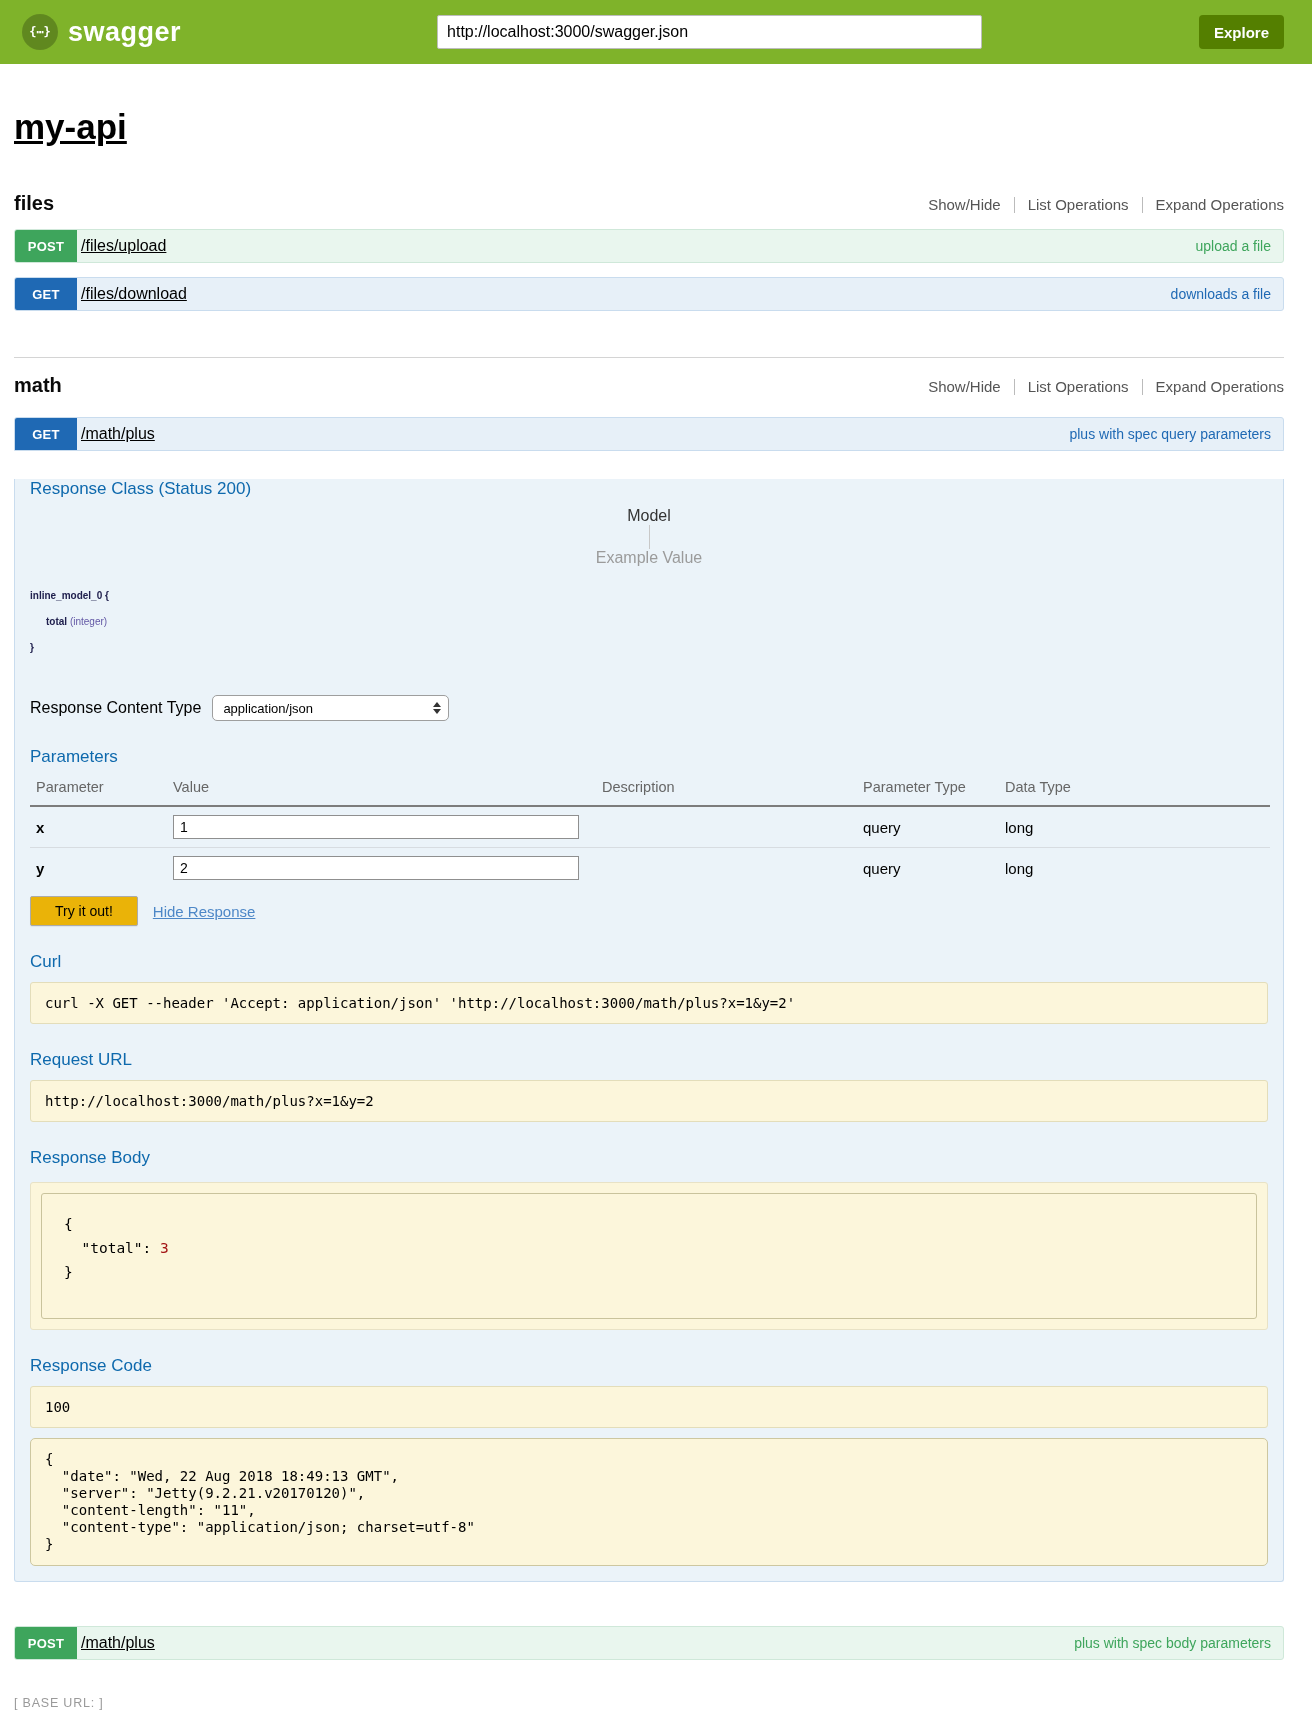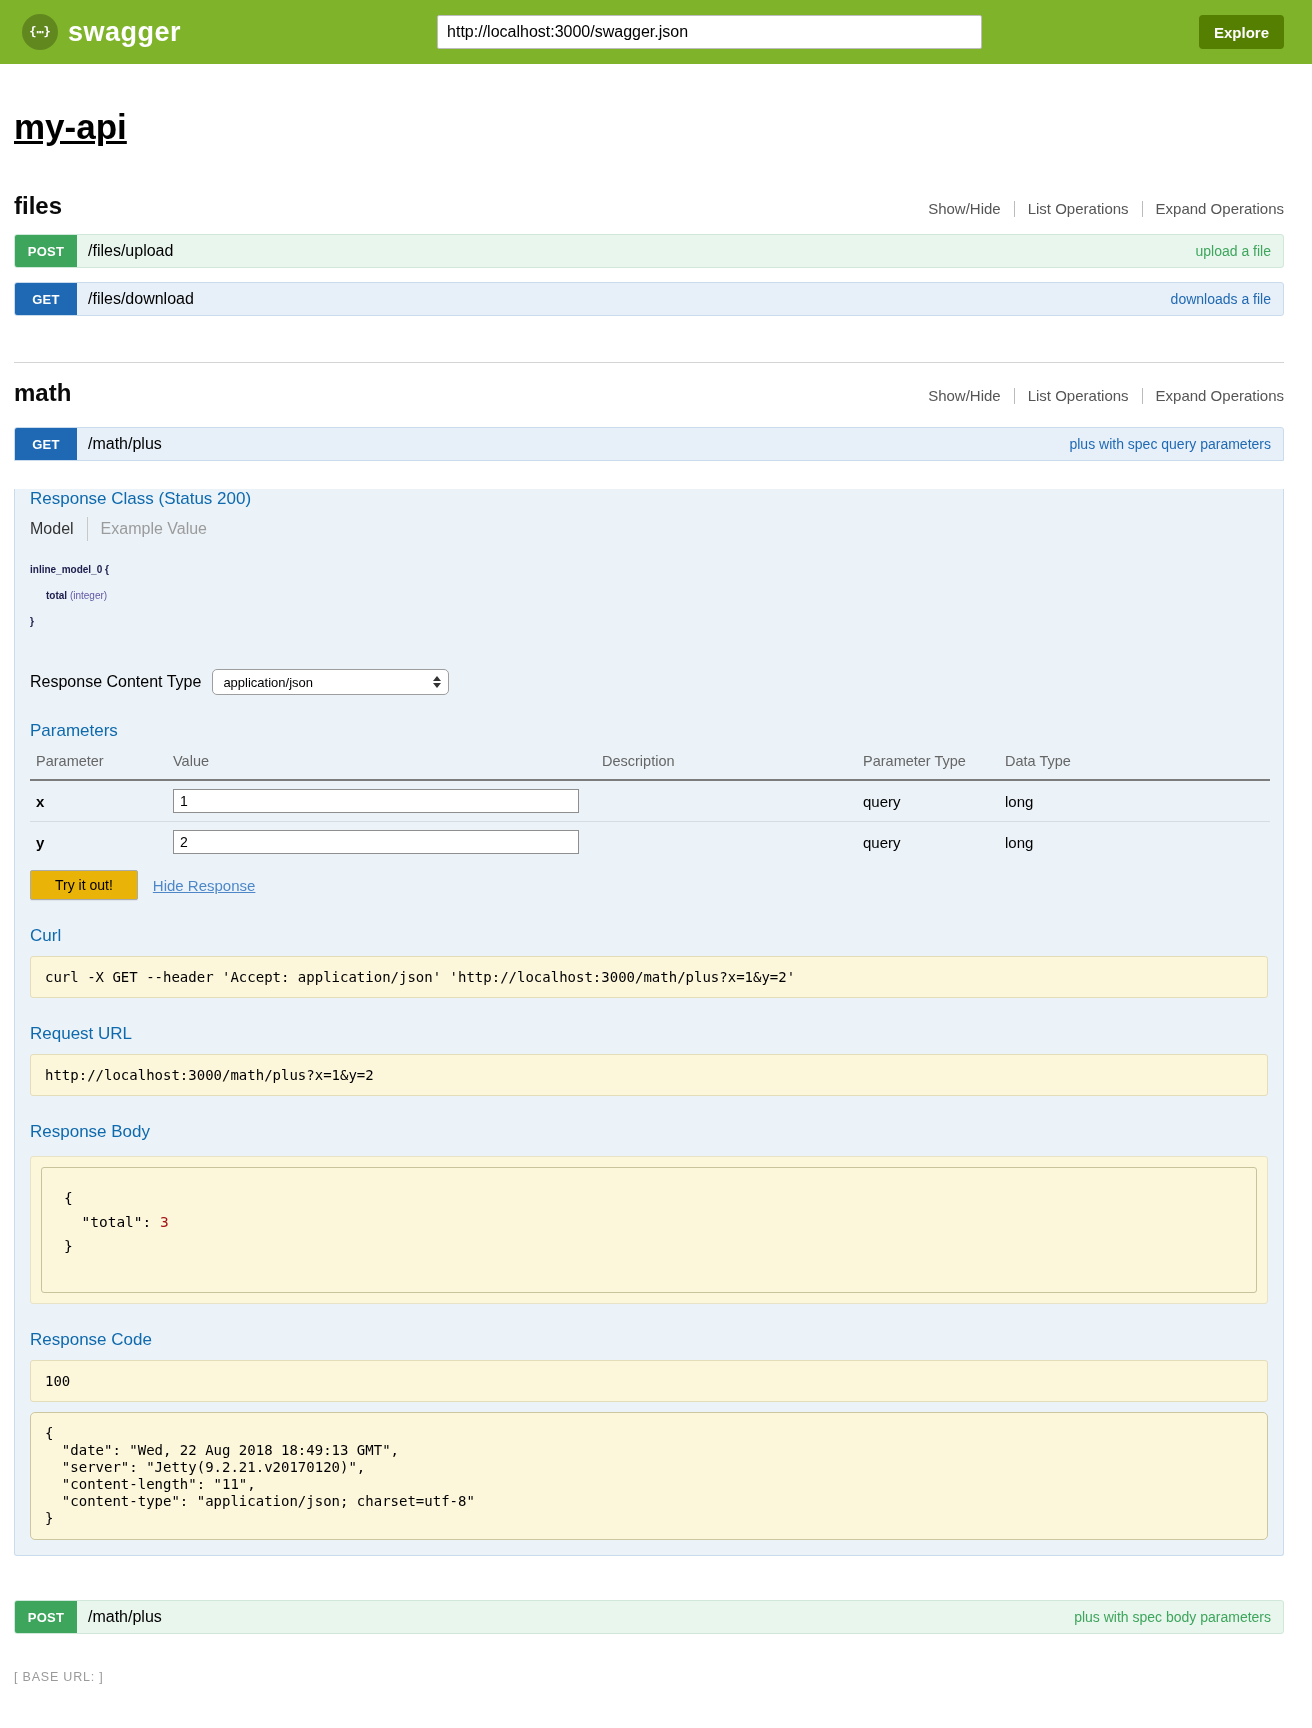--- a/index.html
+++ b/index.html
@@ -33,58 +33,58 @@
     background:#547f00; border:none; border-radius:4px;
     color:#ffffff; font-weight:bold; font-size:15px; cursor:pointer;
     font-family:"Liberation Sans", sans-serif;
   }
 
   
   .api-title { font-size:35px; font-weight:bold; margin-top:48px; line-height:30px;text-decoration:underline; }
 
   .section { margin-top:50px; }
   .section-head { display:flex; align-items:baseline; justify-content:space-between; }
-  .section-title { font-size:24px; font-weight:bold; color:#0a0a0a; }
+  .section-title { font-size:20px; font-weight:bold; color:#0a0a0a; }
   .section-controls { font-size:15px; color:#555; display:flex; align-items:center; }
   .section-controls .ctl { cursor:pointer; }
   .ctl-sep { display:inline-block; width:1px; height:16px; background:#bbb; margin:0 13px; }
 
   .divider { border:none; border-top:1px solid #d4d4d4; margin:46px 0 16px 0; width:1270px; }
 
   
   .ep-row {
     display:flex; align-items:stretch; height:34px; margin-top:14px;
     border-radius:3px; overflow:hidden; border:1px solid transparent;
   }
   .ep-badge {
     width:62px; flex:0 0 62px; display:flex; align-items:center; justify-content:center;
     color:#fff; font-size:13px; font-weight:bold; letter-spacing:0.3px;
   }
-  .ep-path { display:flex; align-items:center; padding-left:11px; font-size:16px; color:#000; cursor:pointer; }
+  .ep-path { display:flex; align-items:center; padding-left:4px; font-size:16px; color:#000; cursor:pointer;text-decoration:underline; }
   .ep-summary { margin-left:auto; display:flex; align-items:center; padding-right:12px; font-size:14px; cursor:pointer; }
 
   .ep-post { background:#e9f6ee; border-color:#cfe8d9; }
   .ep-post .ep-badge { background:#3ea55c; }
   .ep-post .ep-summary { color:#3ea55c; }
 
   .ep-get { background:#e7f0f8; border-color:#c9dcee; }
   .ep-get .ep-badge { background:#1f69b4; }
   .ep-get .ep-summary { color:#1f69b4; }
 
   .ep-open { margin-top:20px; border-radius:3px 3px 0 0; }
 
   
   .op-panel {
     background:#ebf3f9; border:1px solid #c9dcee; border-top:none;
     border-radius:0 0 3px 3px; padding:0 15px 15px 15px;
   }
   .op-heading { color:#0e69ad; font-size:17px; margin-top:26px; }
   .op-heading.first { margin-top:28px; }
 
-  .tabs { margin-top:8px; display:flex; align-items:center; font-size:16px; }
+  .tabs { margin-top:8px; display:flex; align-items:center; font-size:16px;flex-direction:column; }
   .tab-model { color:#333; cursor:pointer; }
   .tab-sep { width:1px; height:24px; background:#c8c8c8; margin:0 13px; }
   .tab-example { color:#9b9b9b; cursor:pointer; }
 
   .model-sig { margin-top:16px; font-size:10px; color:#20204e; line-height:26px; }
   .model-sig .bold { font-weight:bold; }
   .model-prop-line { padding-left:16px; }
   .prop-type { color:#6257a5; font-weight:normal; }
 
   .rct-row { margin-top:34px; display:flex; align-items:center; }

